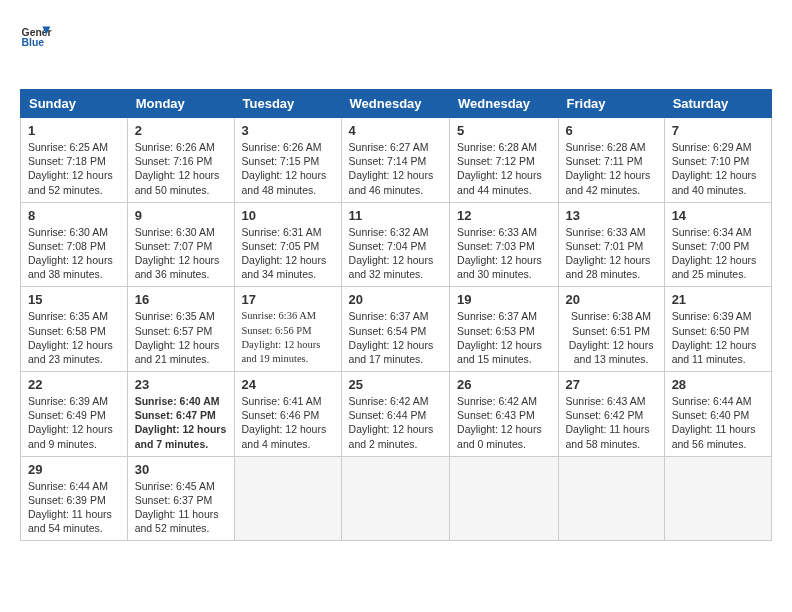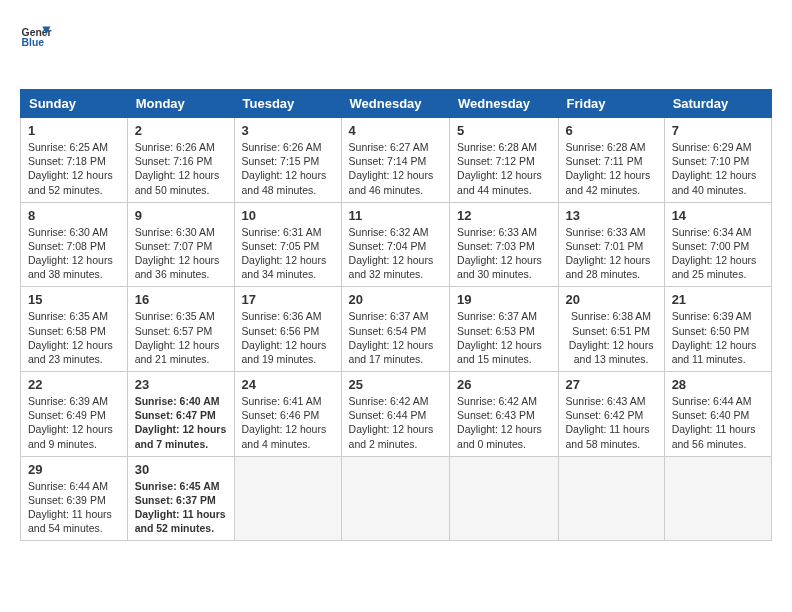--- a/index.html
+++ b/index.html
@@ -218,21 +218,21 @@
         </td>
         <td>
           <span class="day-num">16</span>
           <div class="day-info" style="white-space: pre-line;">Sunrise: 6:35 AM
 Sunset: 6:57 PM
 Daylight: 12 hours
 and 21 minutes.</div>
         </td>
         <td>
           <span class="day-num">17</span>
-          <div class="day-info" style="white-space: pre-line;">Sunrise: 6:36 AM
+          <div class="day-info" style="white-space: pre-line; font-family: Liberation Serif, serif;">Sunrise: 6:36 AM
 Sunset: 6:56 PM
 Daylight: 12 hours
 and 19 minutes.</div>
         </td>
         <td>
           <span class="day-num">20</span>
           <div class="day-info" style="white-space: pre-line;">Sunrise: 6:37 AM
 Sunset: 6:54 PM
 Daylight: 12 hours
 and 17 minutes.</div>
@@ -313,21 +313,21 @@
       <tr>
         <td>
           <span class="day-num">29</span>
           <div class="day-info" style="white-space: pre-line;">Sunrise: 6:44 AM
 Sunset: 6:39 PM
 Daylight: 11 hours
 and 54 minutes.</div>
         </td>
         <td>
           <span class="day-num">30</span>
-          <div class="day-info" style="white-space: pre-line; font-weight: bold;">Sunrise: 6:45 AM
+          <div class="day-info" style="white-space: pre-line;">Sunrise: 6:45 AM
 Sunset: 6:37 PM
 Daylight: 11 hours
 and 52 minutes.</div>
         </td>
         <td class="empty"></td>
         <td class="empty"></td>
         <td class="empty"></td>
         <td class="empty"></td>
         <td class="empty"></td>
       </tr>

